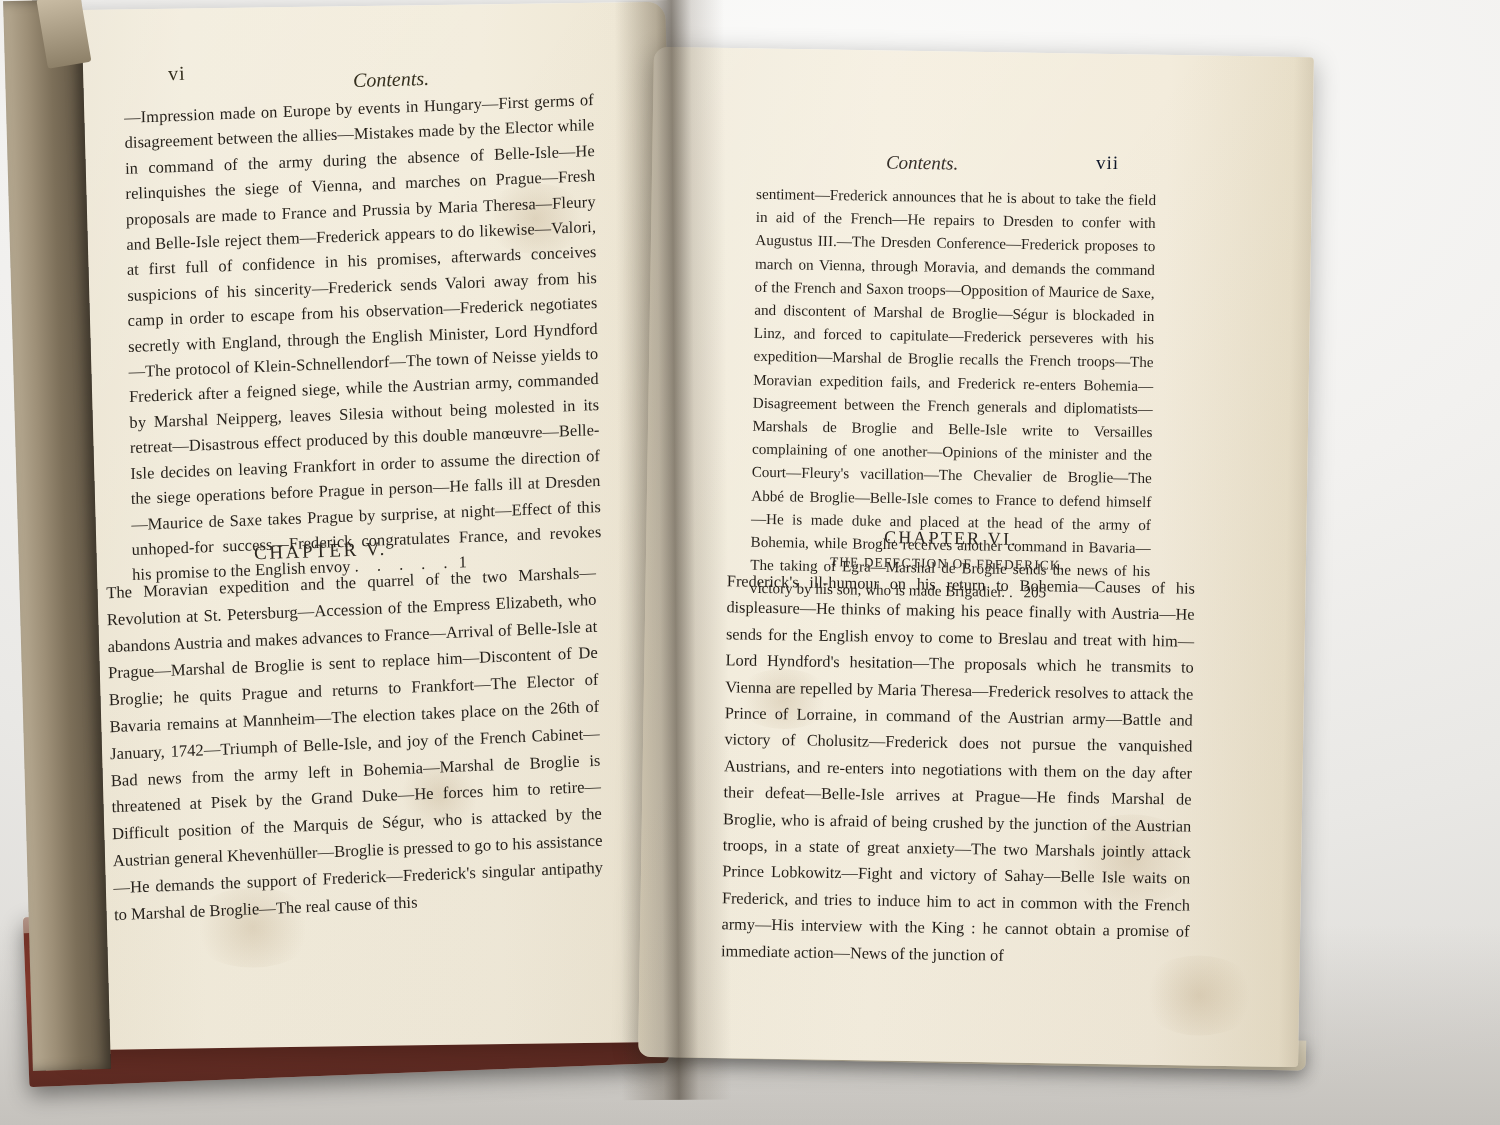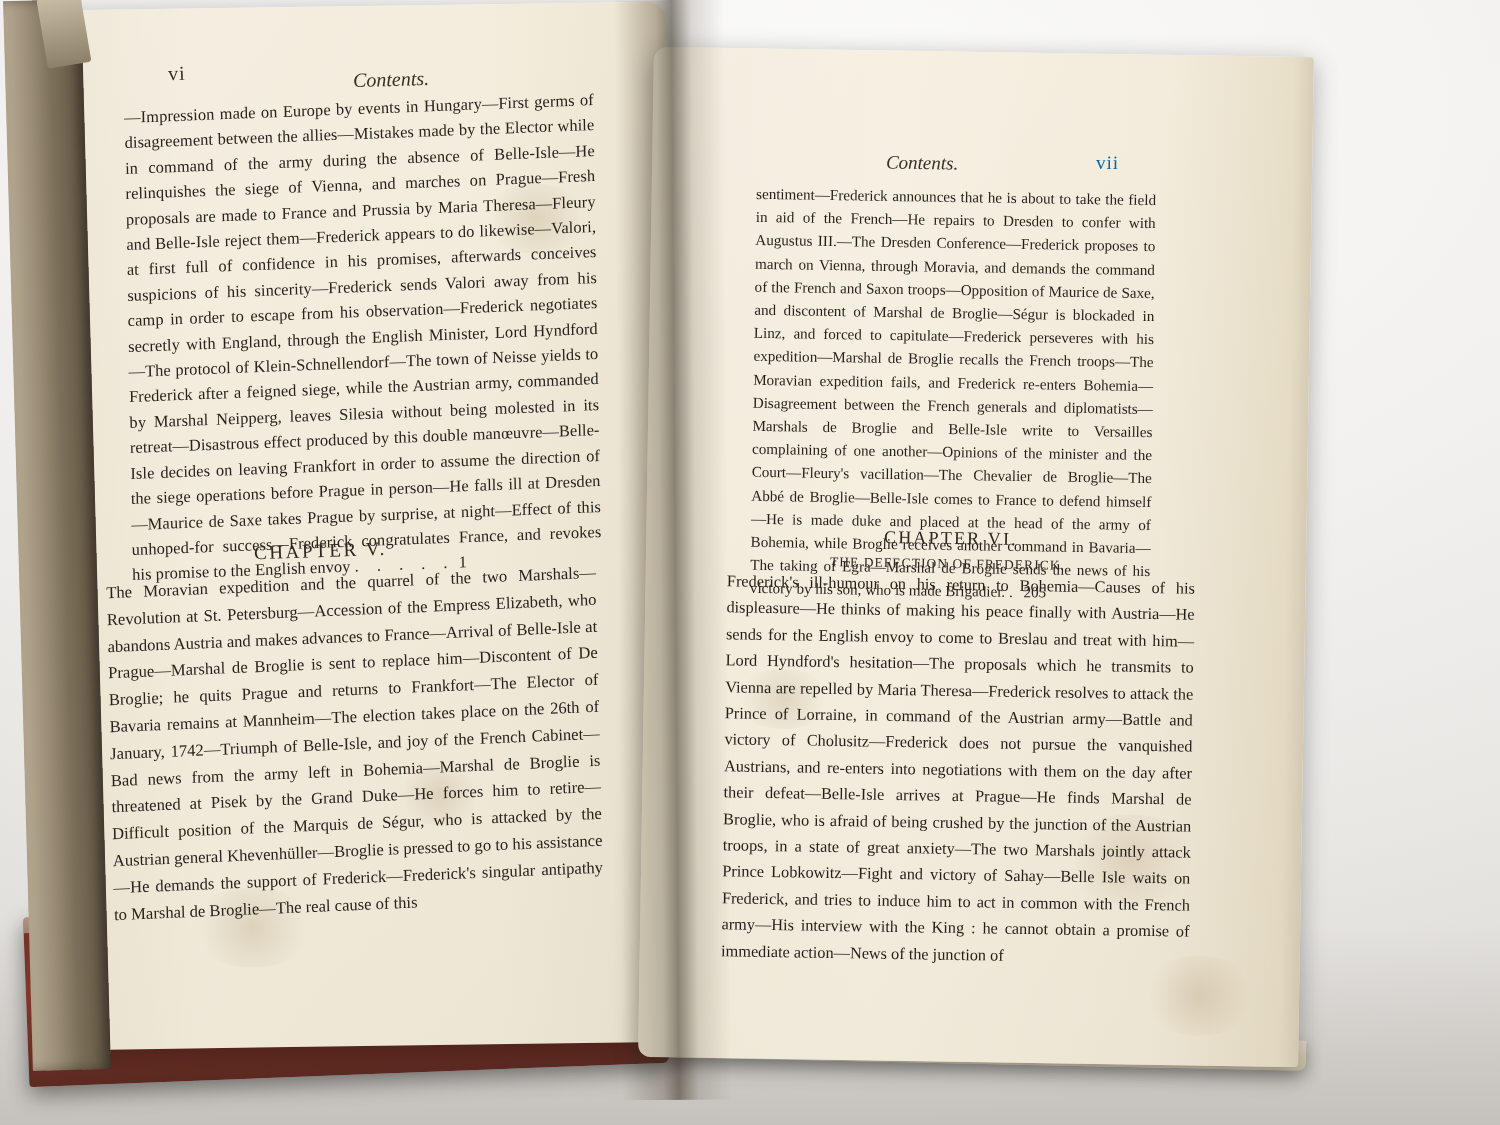--- a/index.html
+++ b/index.html
@@ -189,21 +189,21 @@
     transform: rotate(0.9deg);
     color: #36302a;
   }
   .rp-folio {
     position: absolute;
     left: 1078px;
     top: 152px;
     font-size: 19px;
     letter-spacing: 1px;
     transform: rotate(0.9deg);
-    color: #0369a1;
+    color: #0f172a;
   }
   .rp-body {
     left: 735px;
     top: 186px;
     width: 400px;
     font-size: 15.1px;
     line-height: 23.2px;
     transform: rotate(0.9deg);
     color: #241f19;
   }

